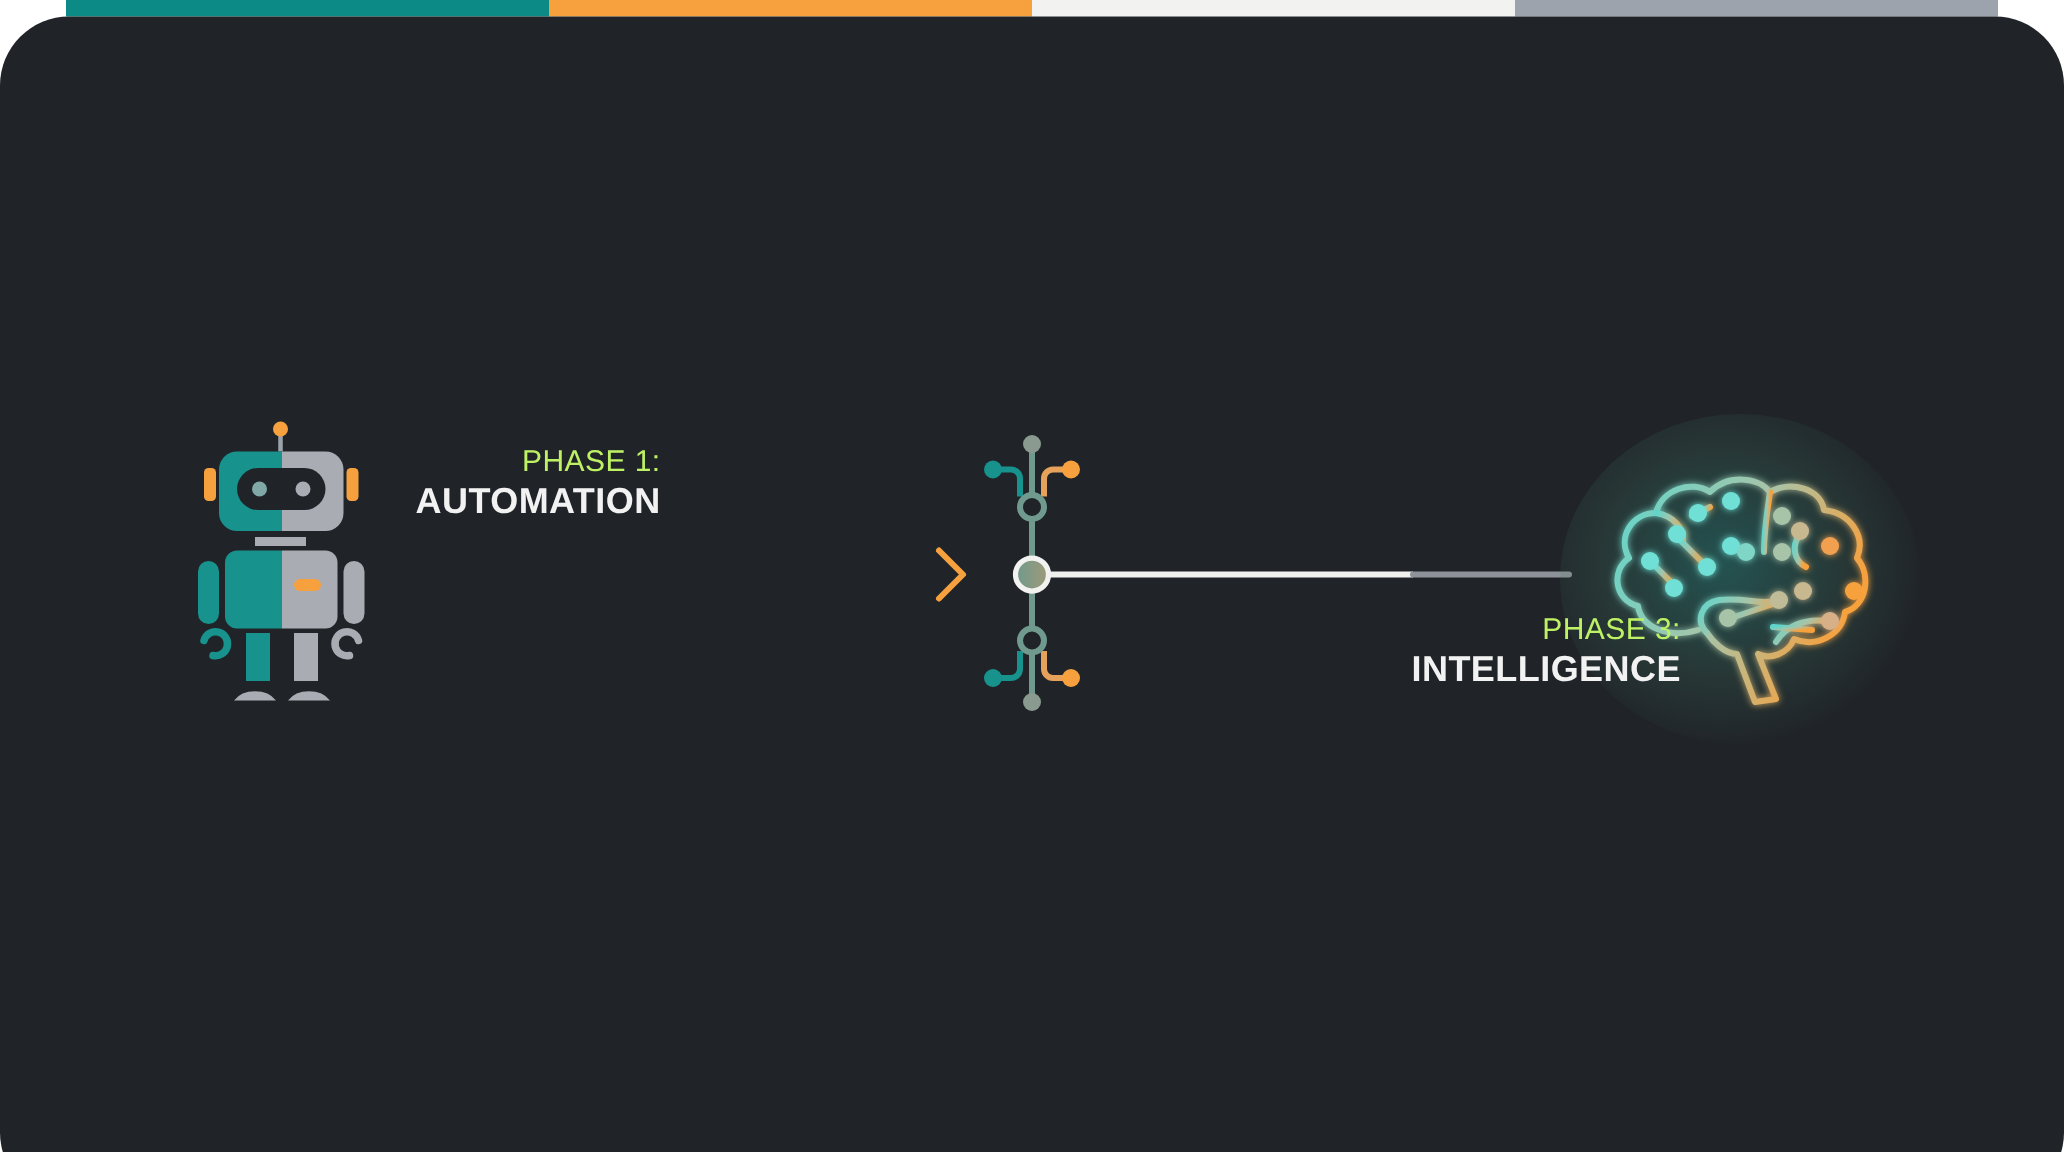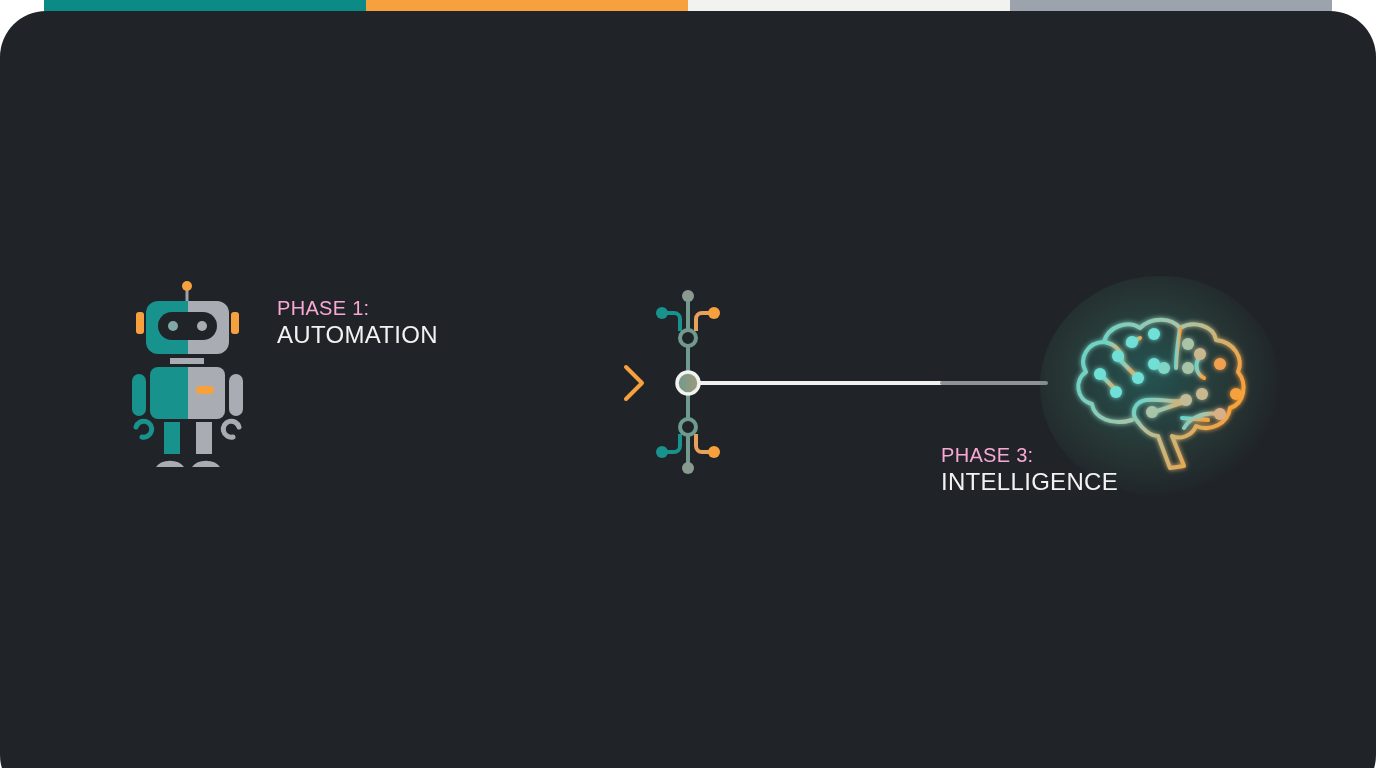--- a/index.html
+++ b/index.html
@@ -1,22 +1,22 @@
 <!DOCTYPE html>
 <html><head>
 <meta charset="utf-8">
 <style>
   html,body{margin:0;padding:0;background:#ffffff;}
   body{width:1376px;height:768px;position:relative;overflow:hidden;font-family:"Liberation Sans",sans-serif;}
   .topbar{position:absolute;left:44px;top:0;width:1288px;height:11px;display:flex;}
   .topbar div{flex:1;height:100%;}
   .card{position:absolute;left:0;top:11px;width:1376px;height:790px;background:#202429;border-radius:46px;overflow:hidden;}
   .label{position:absolute;color:#f2f2f2;}
-  .label .small{font-size:20px;font-weight:400;letter-spacing:0.3px;line-height:24px;color:#f9a8d4;}
-  .label .big{font-size:24px;font-weight:400;letter-spacing:0.3px;line-height:30px;}
+  .label .small{font-size:20px;font-weight:400;letter-spacing:0.3px;line-height:24px;color:#bef264;text-align:right;}
+  .label .big{font-size:24px;font-weight:700;letter-spacing:0.3px;line-height:30px;}
   svg{position:absolute;overflow:visible;}
 </style>
 </head>
 <body>
 
 <div class="topbar">
   <div style="background:#0b8a86"></div>
   <div style="background:#f7a13e"></div>
   <div style="background:#f2f2f0"></div>
   <div style="background:#9ca3ad"></div>
@@ -142,18 +142,18 @@
       <circle cx="128" cy="46" r="6" fill="#c8b890"></circle>
       <circle cx="148" cy="56" r="6" fill="#f0a050"></circle>
       <circle cx="130" cy="86" r="6" fill="#c8b890"></circle>
       <circle cx="164" cy="86" r="6" fill="#f7a13e"></circle>
       <circle cx="80" cy="104" r="6" fill="#a8c4a8"></circle>
       <circle cx="114" cy="92" r="6" fill="#c0bc98"></circle>
       <circle cx="148" cy="106" r="6" fill="#d8b088"></circle>
     </g>
   </svg>
 
-  <div class="label" style="left:941px;top:432px;">
+  <div class="label" style="left:941px;top:397px;">
     <div class="small">PHASE 3:</div>
     <div class="big">INTELLIGENCE</div>
   </div>
 
 </div>
 
 </body></html>

